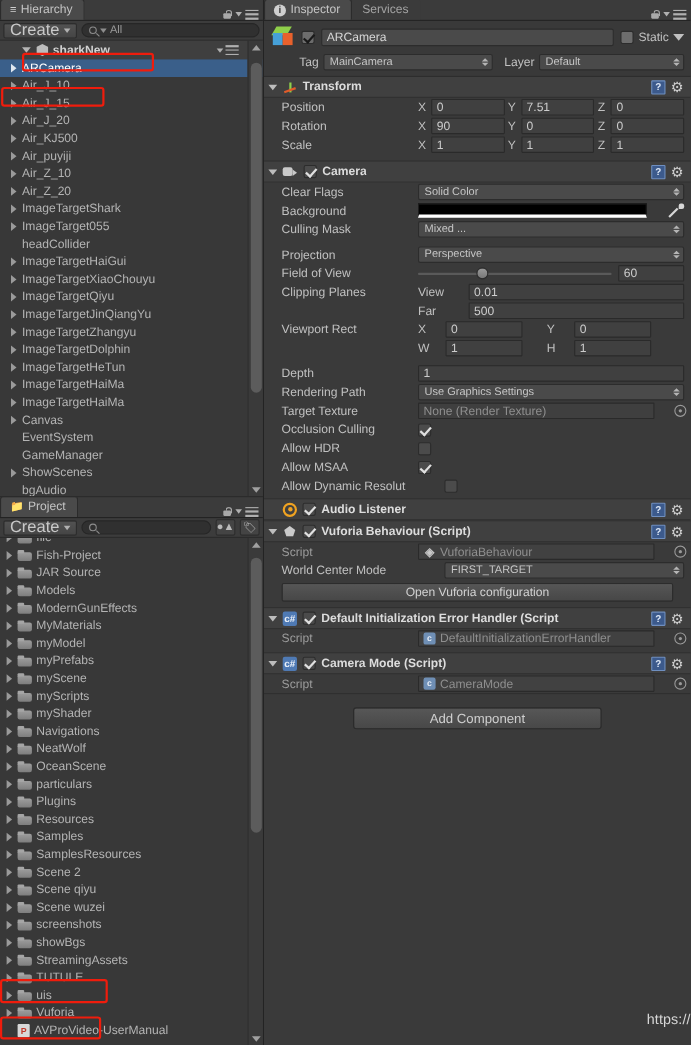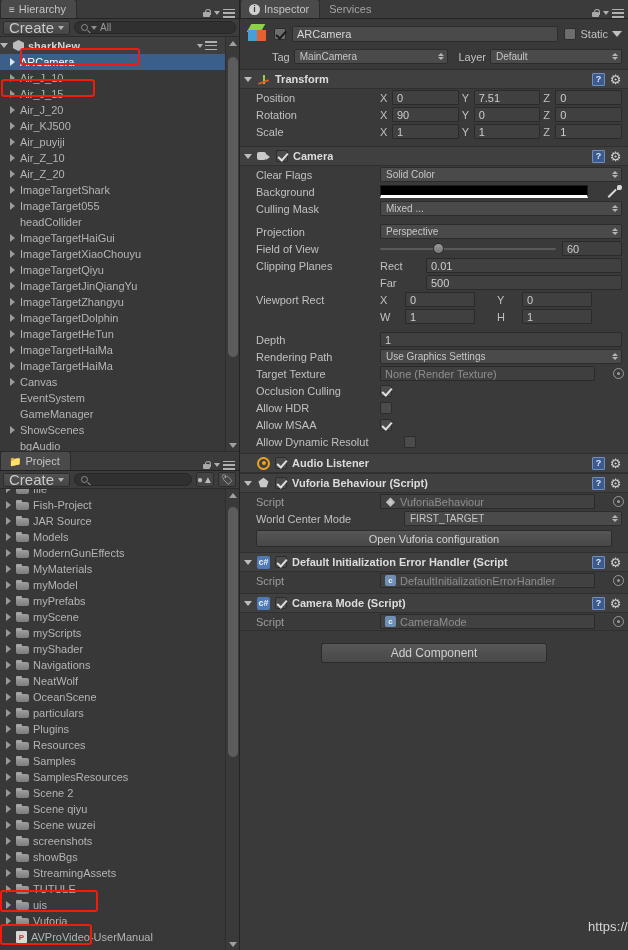--- a/index.html
+++ b/index.html
@@ -46,21 +46,21 @@
                  border-radius: 7px; display: flex; align-items: center; padding: 0 6px; gap: 3px;
                  color: #9a9a9a; font-size: 10px; }
   .sicon { width: 7px; height: 7px; border: 1.2px solid #8d8d8d; border-radius: 50%; position: relative; flex:none;}
   .sicon:after { content:""; position:absolute; right:-3px; bottom:-2px; width:3.5px; height:1.2px;
                  background:#8d8d8d; transform: rotate(45deg); }
   .tool-ico-btn { width: 18px; height: 15px; display:flex; align-items:center; justify-content:center;
                   background: #444; border:1px solid #2d2d2d; border-radius:2px; }
 
   
   .hier-body { flex: 0 0 auto; height: 414px; background: #383838; position: relative; overflow: hidden; }
-  .scene-root { height: 17px; display: flex; align-items: center; padding-left: 0; gap: 4px;
+  .scene-root { height: 17px; display: flex; align-items: center; padding-left: 20px; gap: 4px;
                 background: #3f3f3f; }
   .unity-ico { width: 11px; height: 11px; background: #bcbcbc;
                clip-path: polygon(50% 0, 100% 25%, 100% 75%, 50% 100%, 0 75%, 0 25%); }
   .scene-name { font-weight: bold; color: #d2d2d2; font-size: 11px; }
   .root-menu { margin-left: auto; display:flex; align-items:center; gap:2px; padding-right: 22px; }
 
   .tree { position: relative; }
   .trow { height: 16px; display: flex; align-items: center; gap: 4px; padding-left: 10px;
           color: #b4b4b4; font-size: 11px; white-space: nowrap; }
   .trow.selected { background: #3a5f8a; color: #ffffff; }
@@ -741,21 +741,21 @@
             <span class="slider">
               <span class="track"></span>
               <span class="knob"></span>
             </span>
             <span class="field num">60</span>
           </span>
         </div>
 
         <div class="prop">
           <span class="pname">Clipping Planes</span>
-          <span class="axis" style="width:30px;">Rect</span>
+          <span class="axis" style="width:30px;">View</span>
           <span class="field" style="flex:1;margin-right:6px;">0.01</span>
         </div>
         <div class="prop">
           <span class="pname"></span>
           <span class="axis" style="width:30px;">Far</span>
           <span class="field" style="flex:1;margin-right:6px;">500</span>
         </div>
 
         <div class="prop">
           <span class="pname">Viewport Rect</span>

